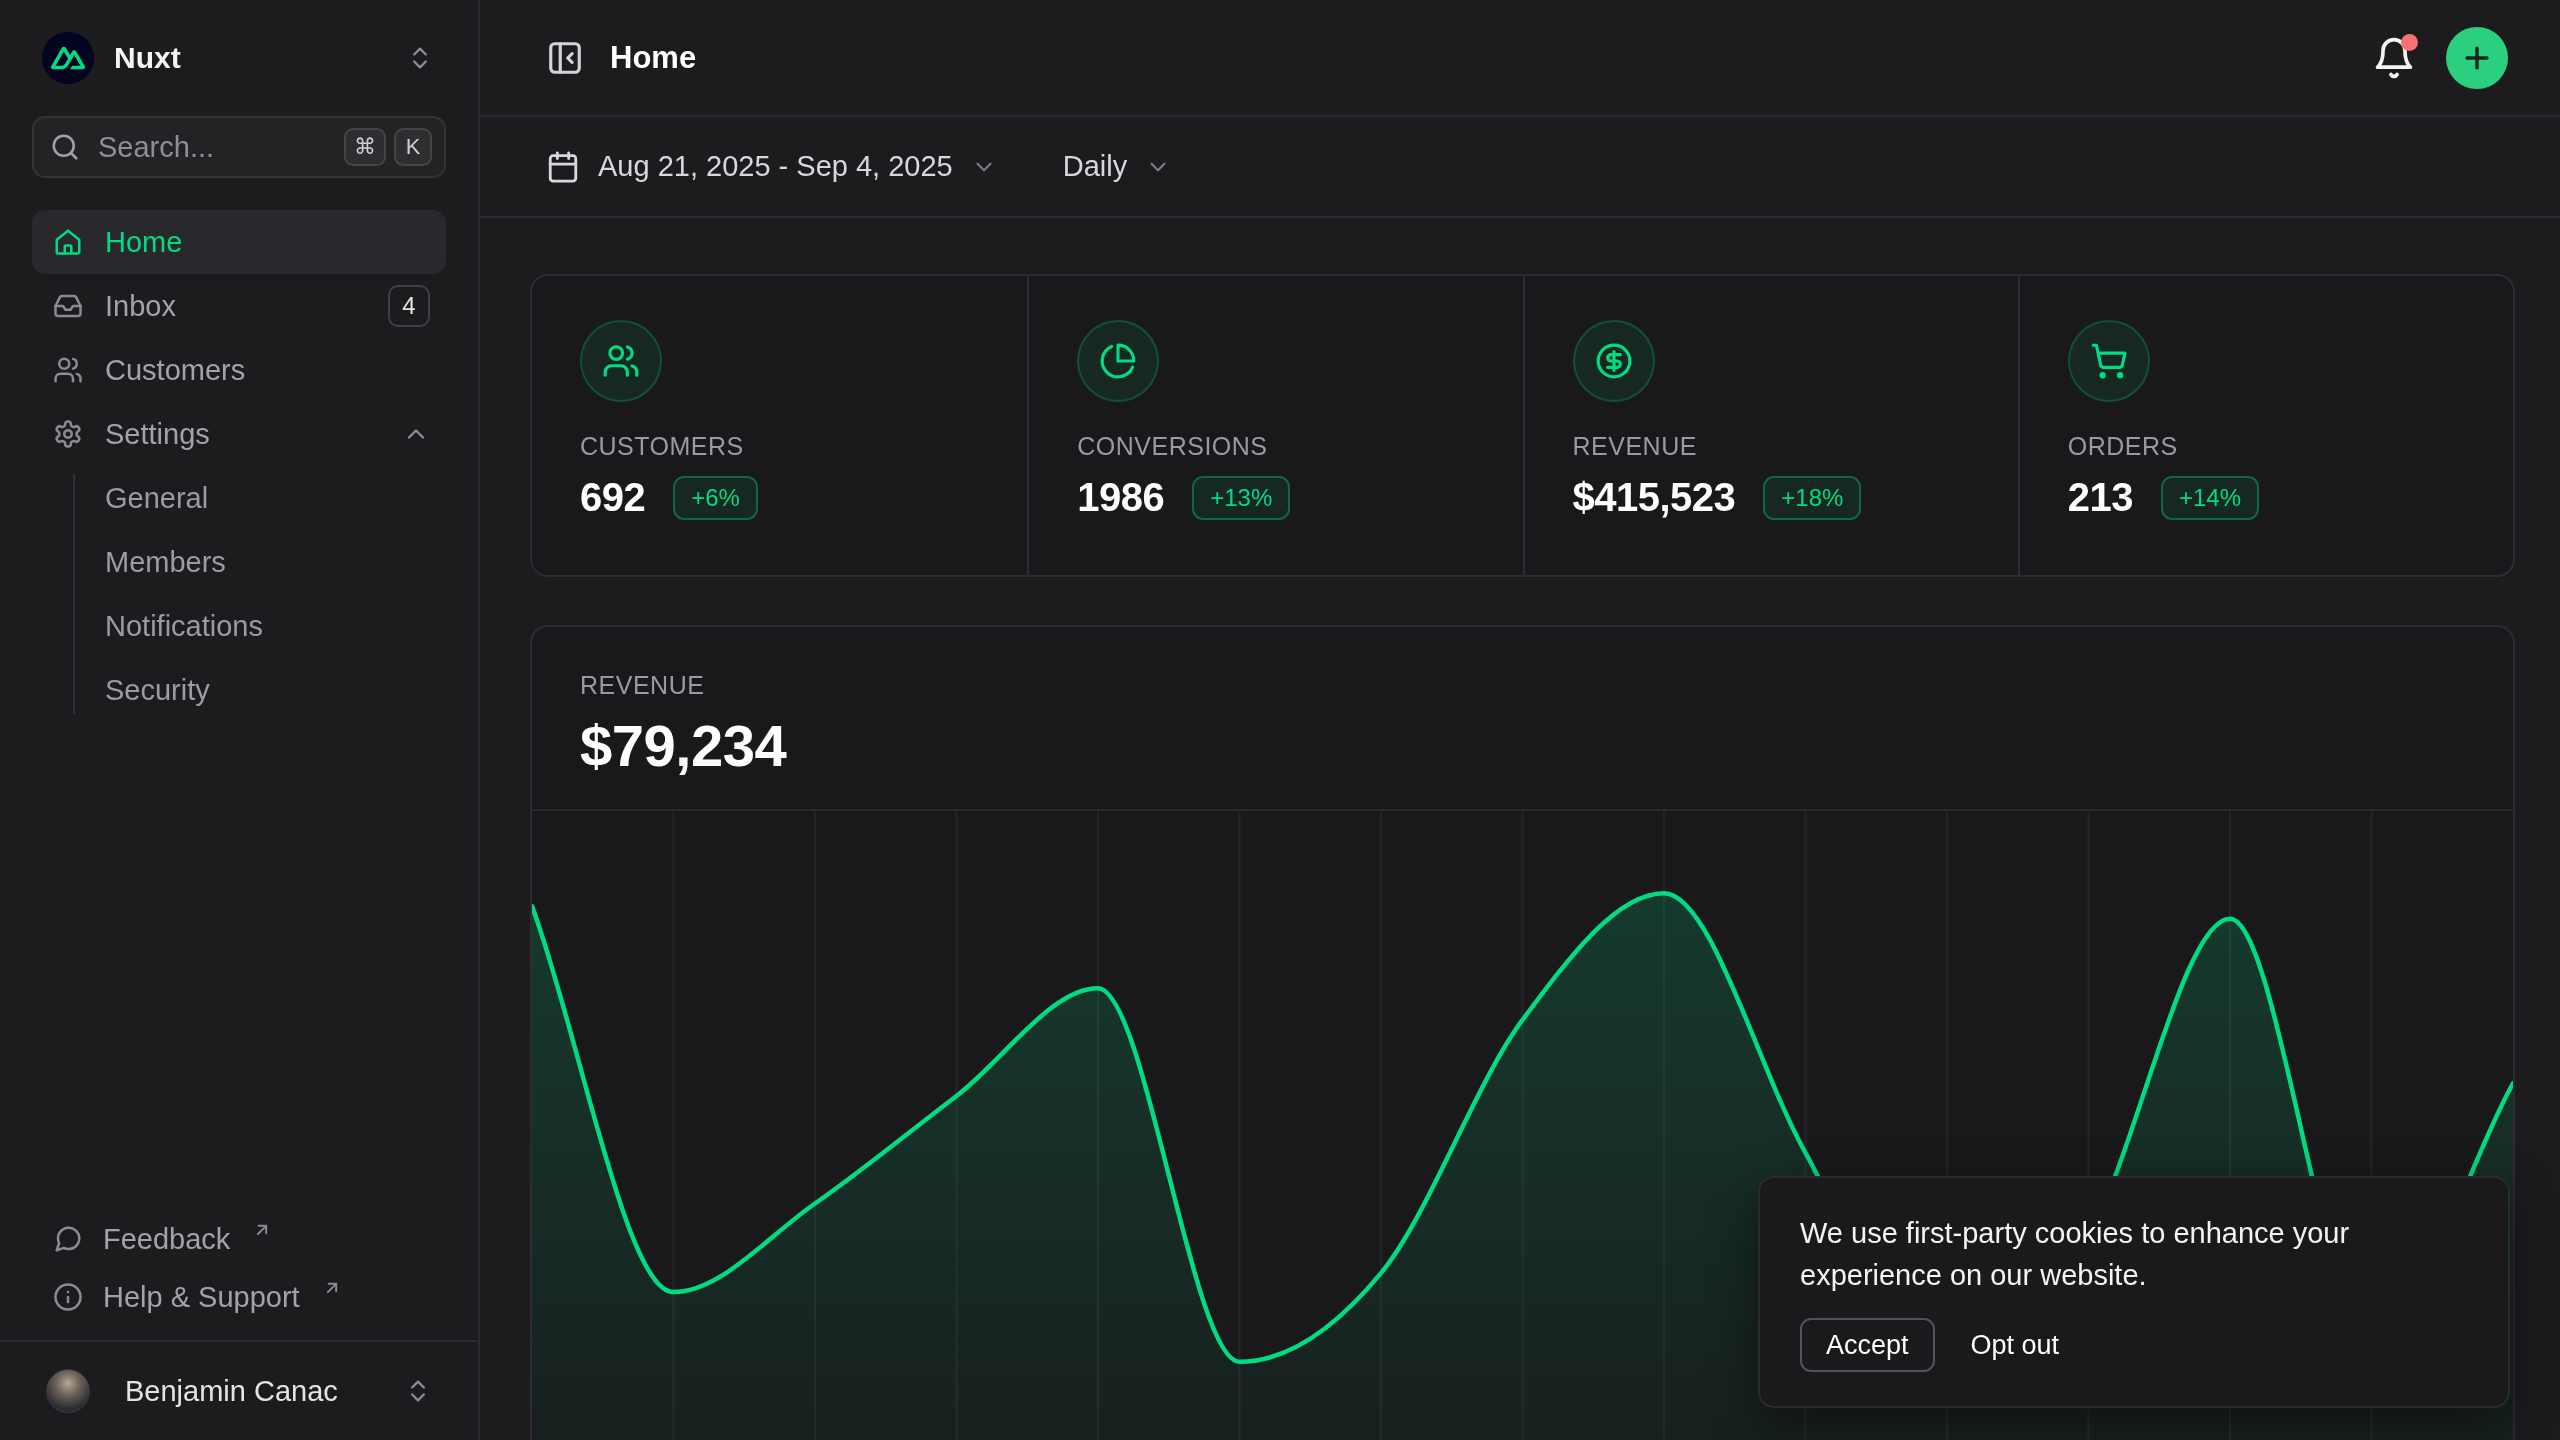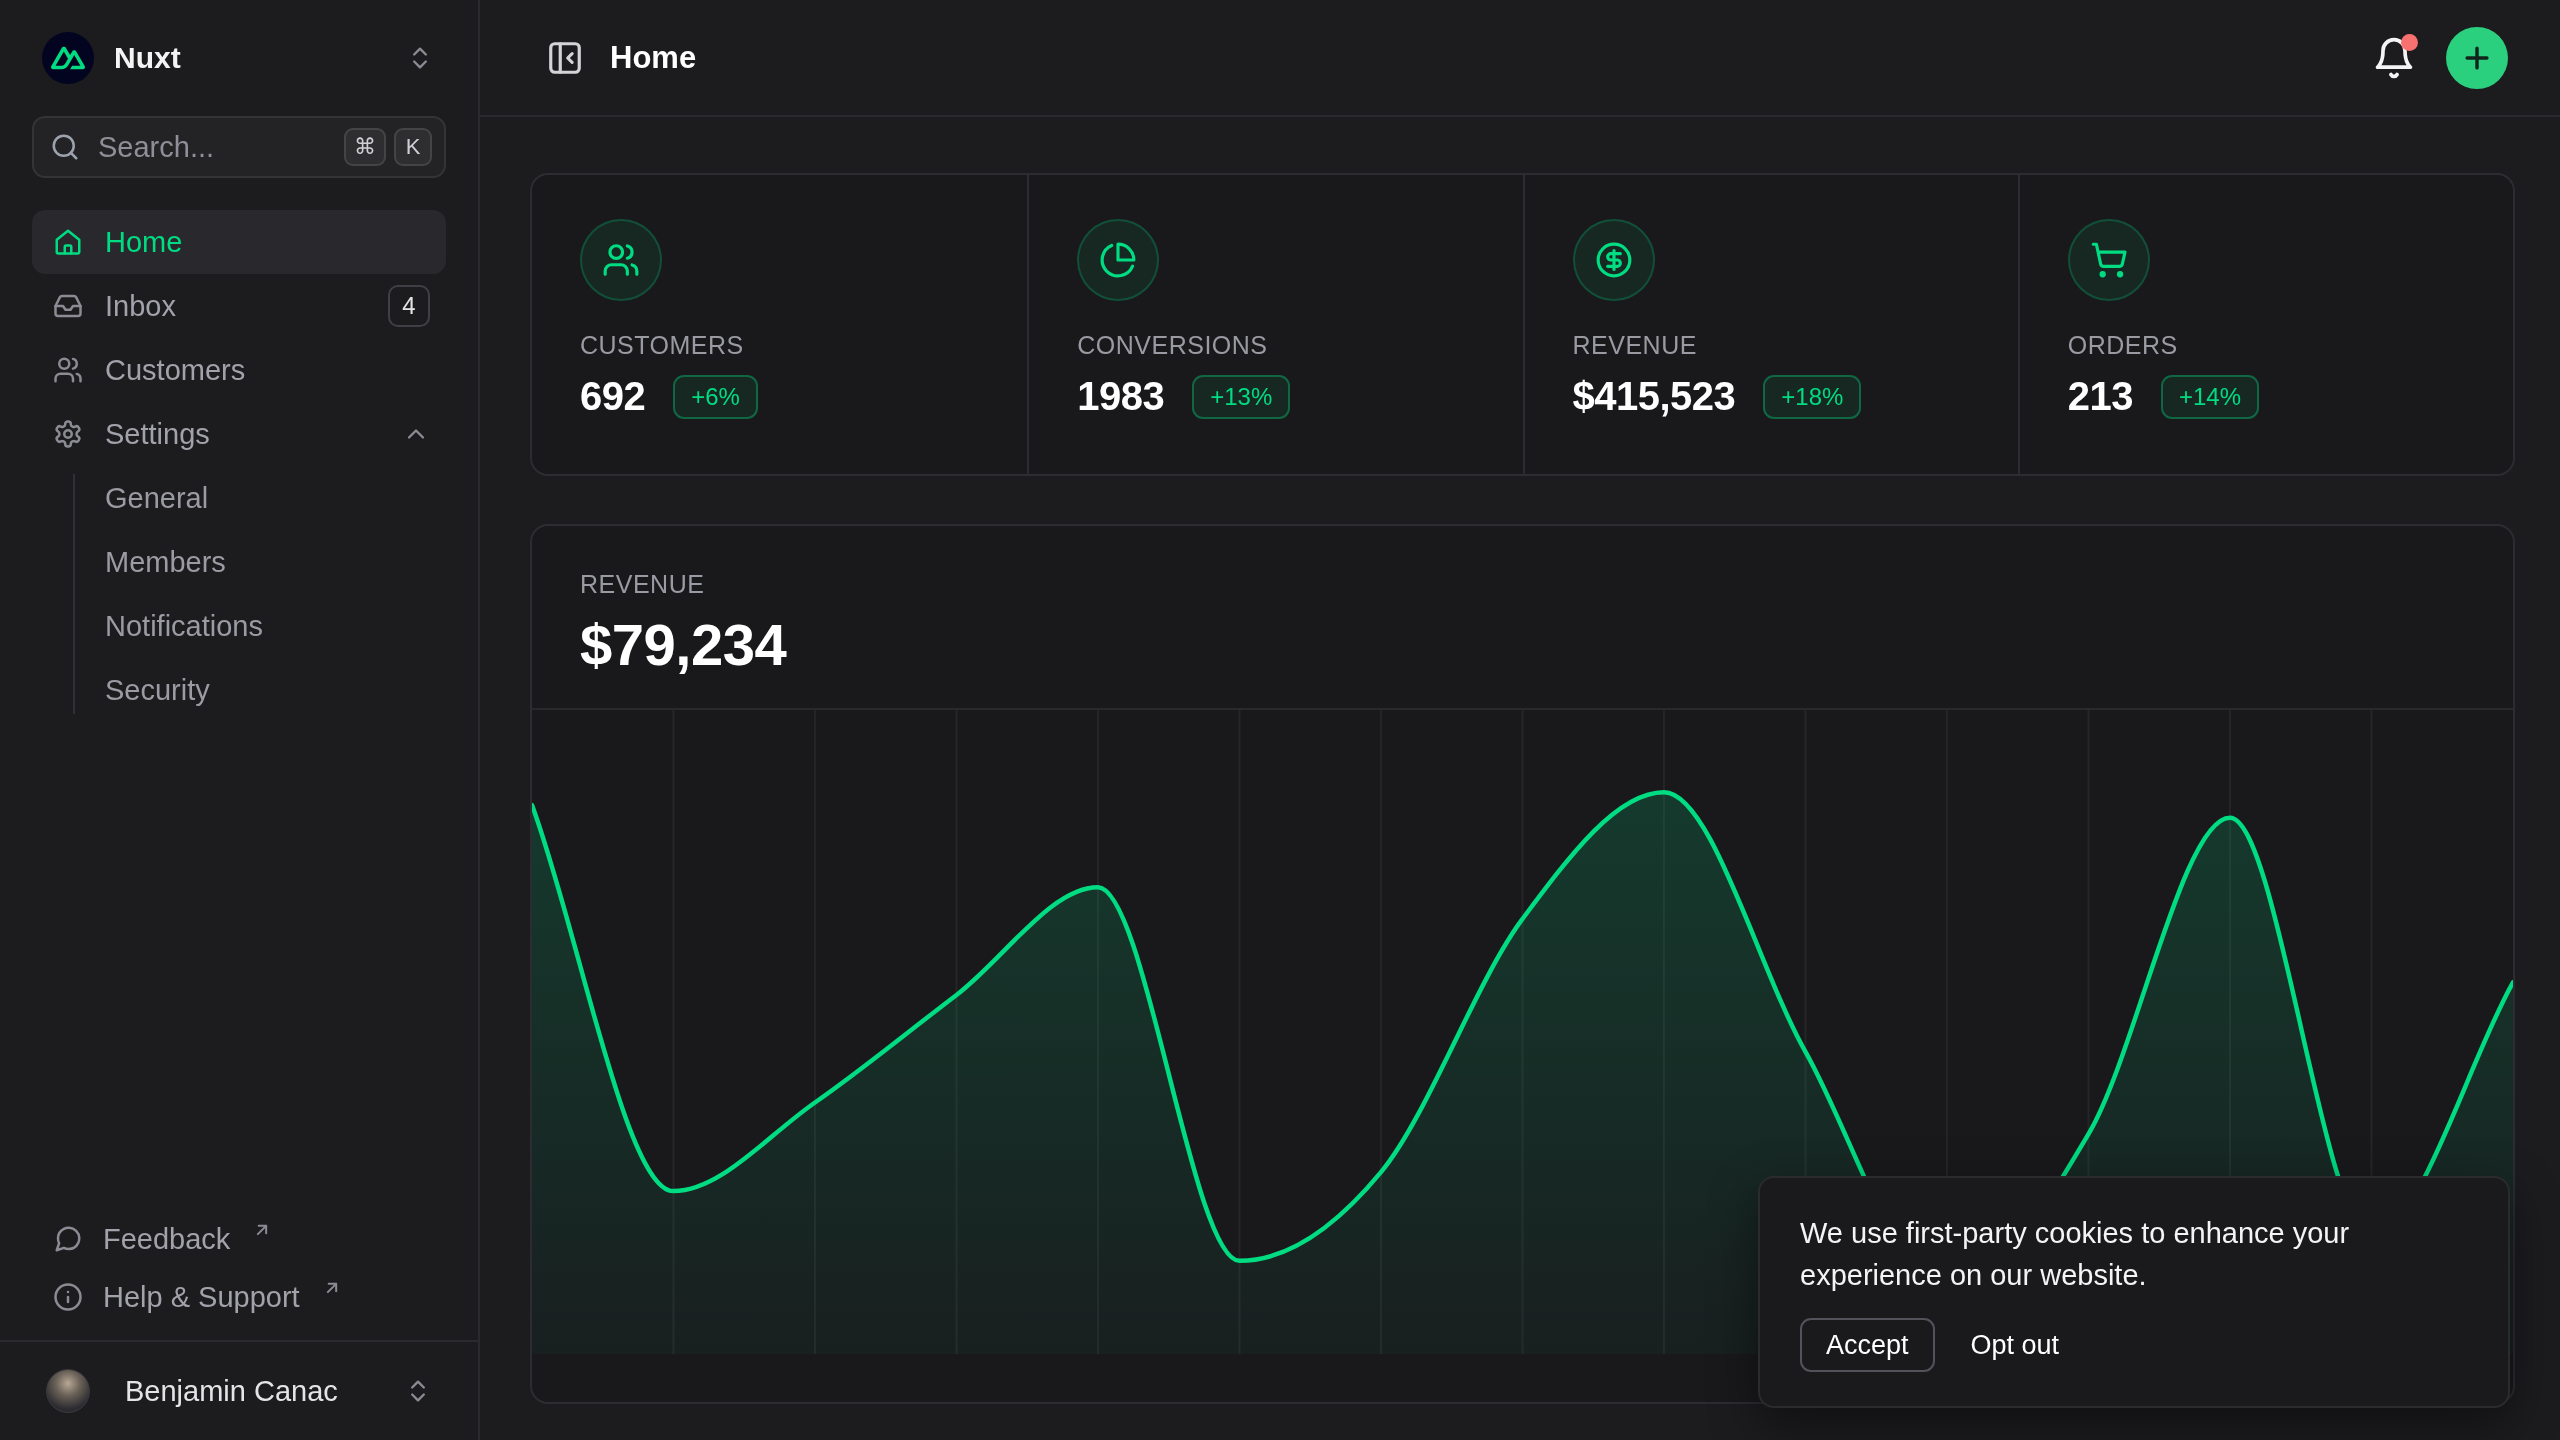--- a/index.html
+++ b/index.html
@@ -357,20 +357,38 @@
         <span class="notif-dot" id="notif-dot" style="background: rgb(248, 113, 113);"></span>
       </button>
       <button class="plus-btn" id="plus-btn" style="background: rgb(43, 208, 127);">
         <svg class="ic" width="34" height="34">
             <use href="#i-plus"></use>
           </svg>
       </button>
     </div>
   </header>
 
+  <div class="toolbar">
+    <button class="pill-btn">
+      <svg class="ic cal">
+          <use href="#i-cal"></use>
+        </svg>
+      <span class="lbl">Aug 21, 2025 - Sep 4, 2025</span>
+      <svg class="ic chev">
+          <use href="#i-chev-down"></use>
+        </svg>
+    </button>
+    <span class="gap"></span>
+    <button class="pill-btn">
+      <span class="lbl">Daily</span>
+      <svg class="ic chev">
+          <use href="#i-chev-down"></use>
+        </svg>
+    </button>
+  </div>
 
   <div class="content">
 
     <section class="stats-card">
       <div class="stat-col">
         <span class="icon-circle">
           <svg class="ic">
               <use href="#i-users"></use>
             </svg>
         </span>
@@ -381,21 +399,21 @@
         </span>
       </div>
       <div class="stat-col">
         <span class="icon-circle">
           <svg class="ic">
               <use href="#i-pie"></use>
             </svg>
         </span>
         <span class="stat-label">CONVERSIONS</span>
         <span class="stat-row">
-          <span class="stat-value">1983</span>
+          <span class="stat-value">1986</span>
           <span class="delta-badge">+13%</span>
         </span>
       </div>
       <div class="stat-col">
         <span class="icon-circle">
           <svg class="ic">
               <use href="#i-dollar"></use>
             </svg>
         </span>
         <span class="stat-label">REVENUE</span>

